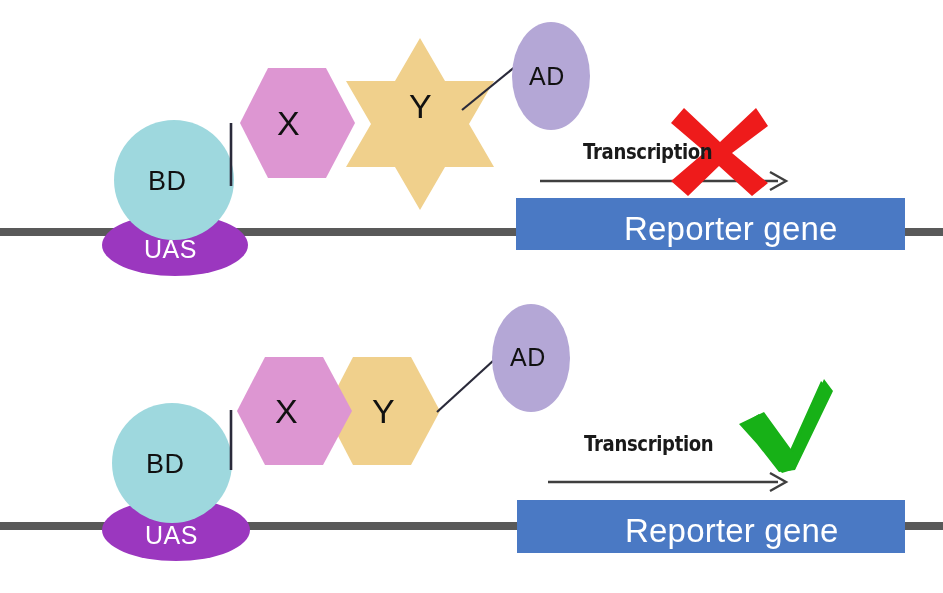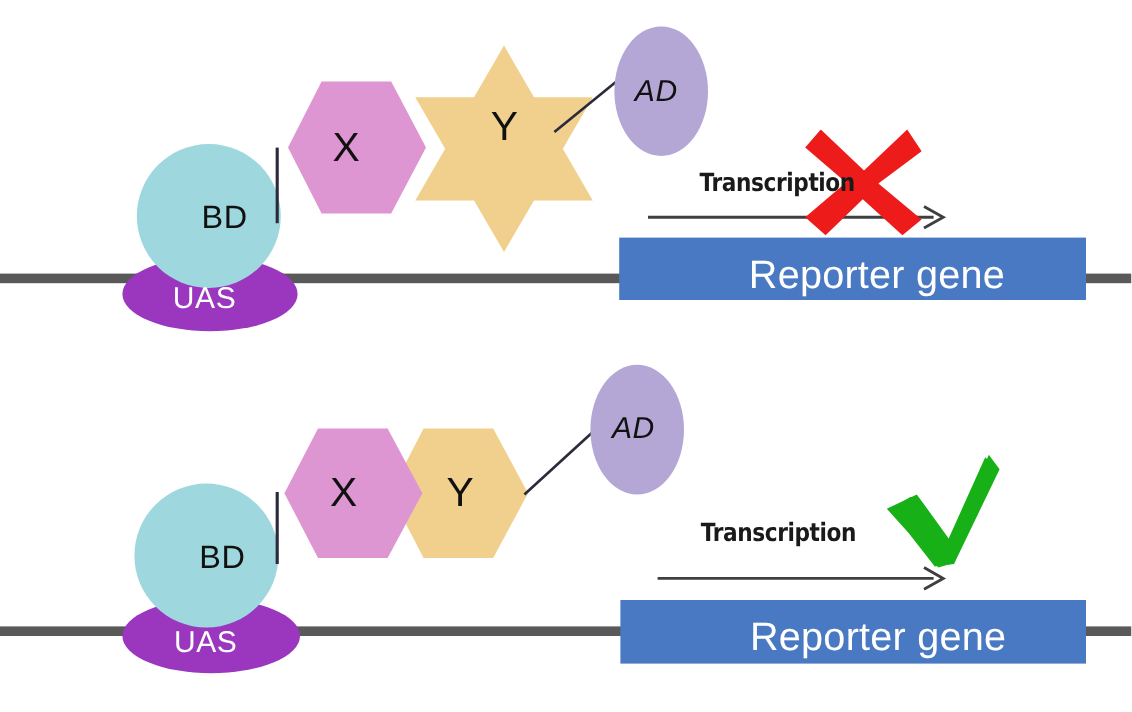--- a/index.html
+++ b/index.html
@@ -35,37 +35,35 @@
     color: #111111;
     font-family: "Liberation Sans", sans-serif;
   }
   .lbl-white {
     color: #ffffff;
     font-family: "Liberation Sans", sans-serif;
   }
   .t-bd {
     font-size: 27px;
     letter-spacing: 0.5px;
-    margin-left: 20px;
   }
   .t-uas {
     font-size: 25px;
     letter-spacing: 0.5px;
     text-align: right;
   }
   .t-x {
     font-size: 34px;
   }
   .t-y {
     font-size: 34px;
   }
   .t-ad {
     font-size: 25px;
     letter-spacing: 0.5px;
-    font-style: italic;
   }
   .t-reporter {
     font-size: 33px;
     letter-spacing: 0.2px;
   }
   .t-transcription {
     font-family: "DejaVu Sans", sans-serif;
     font-weight: bold;
     font-size: 21px;
     color: #1a1a1a;

